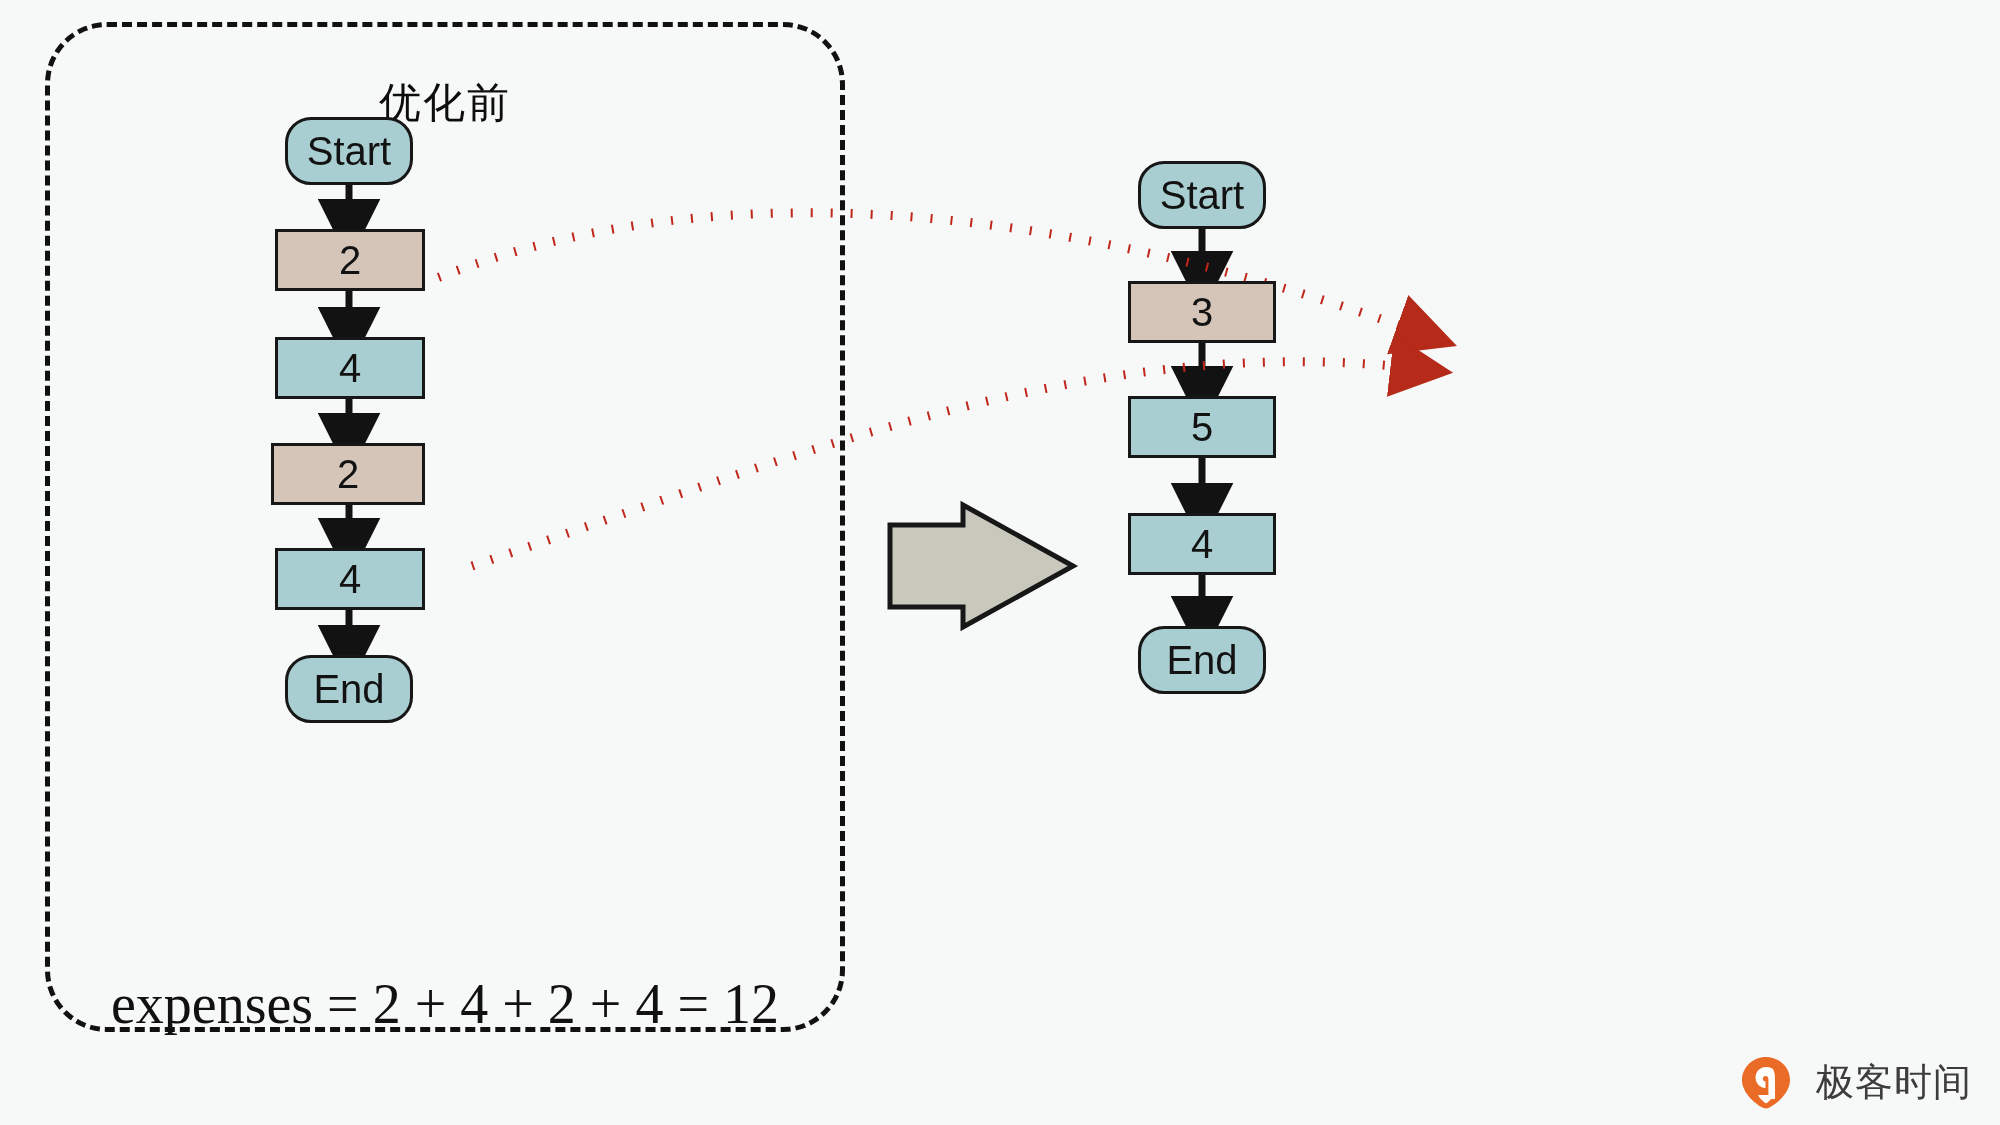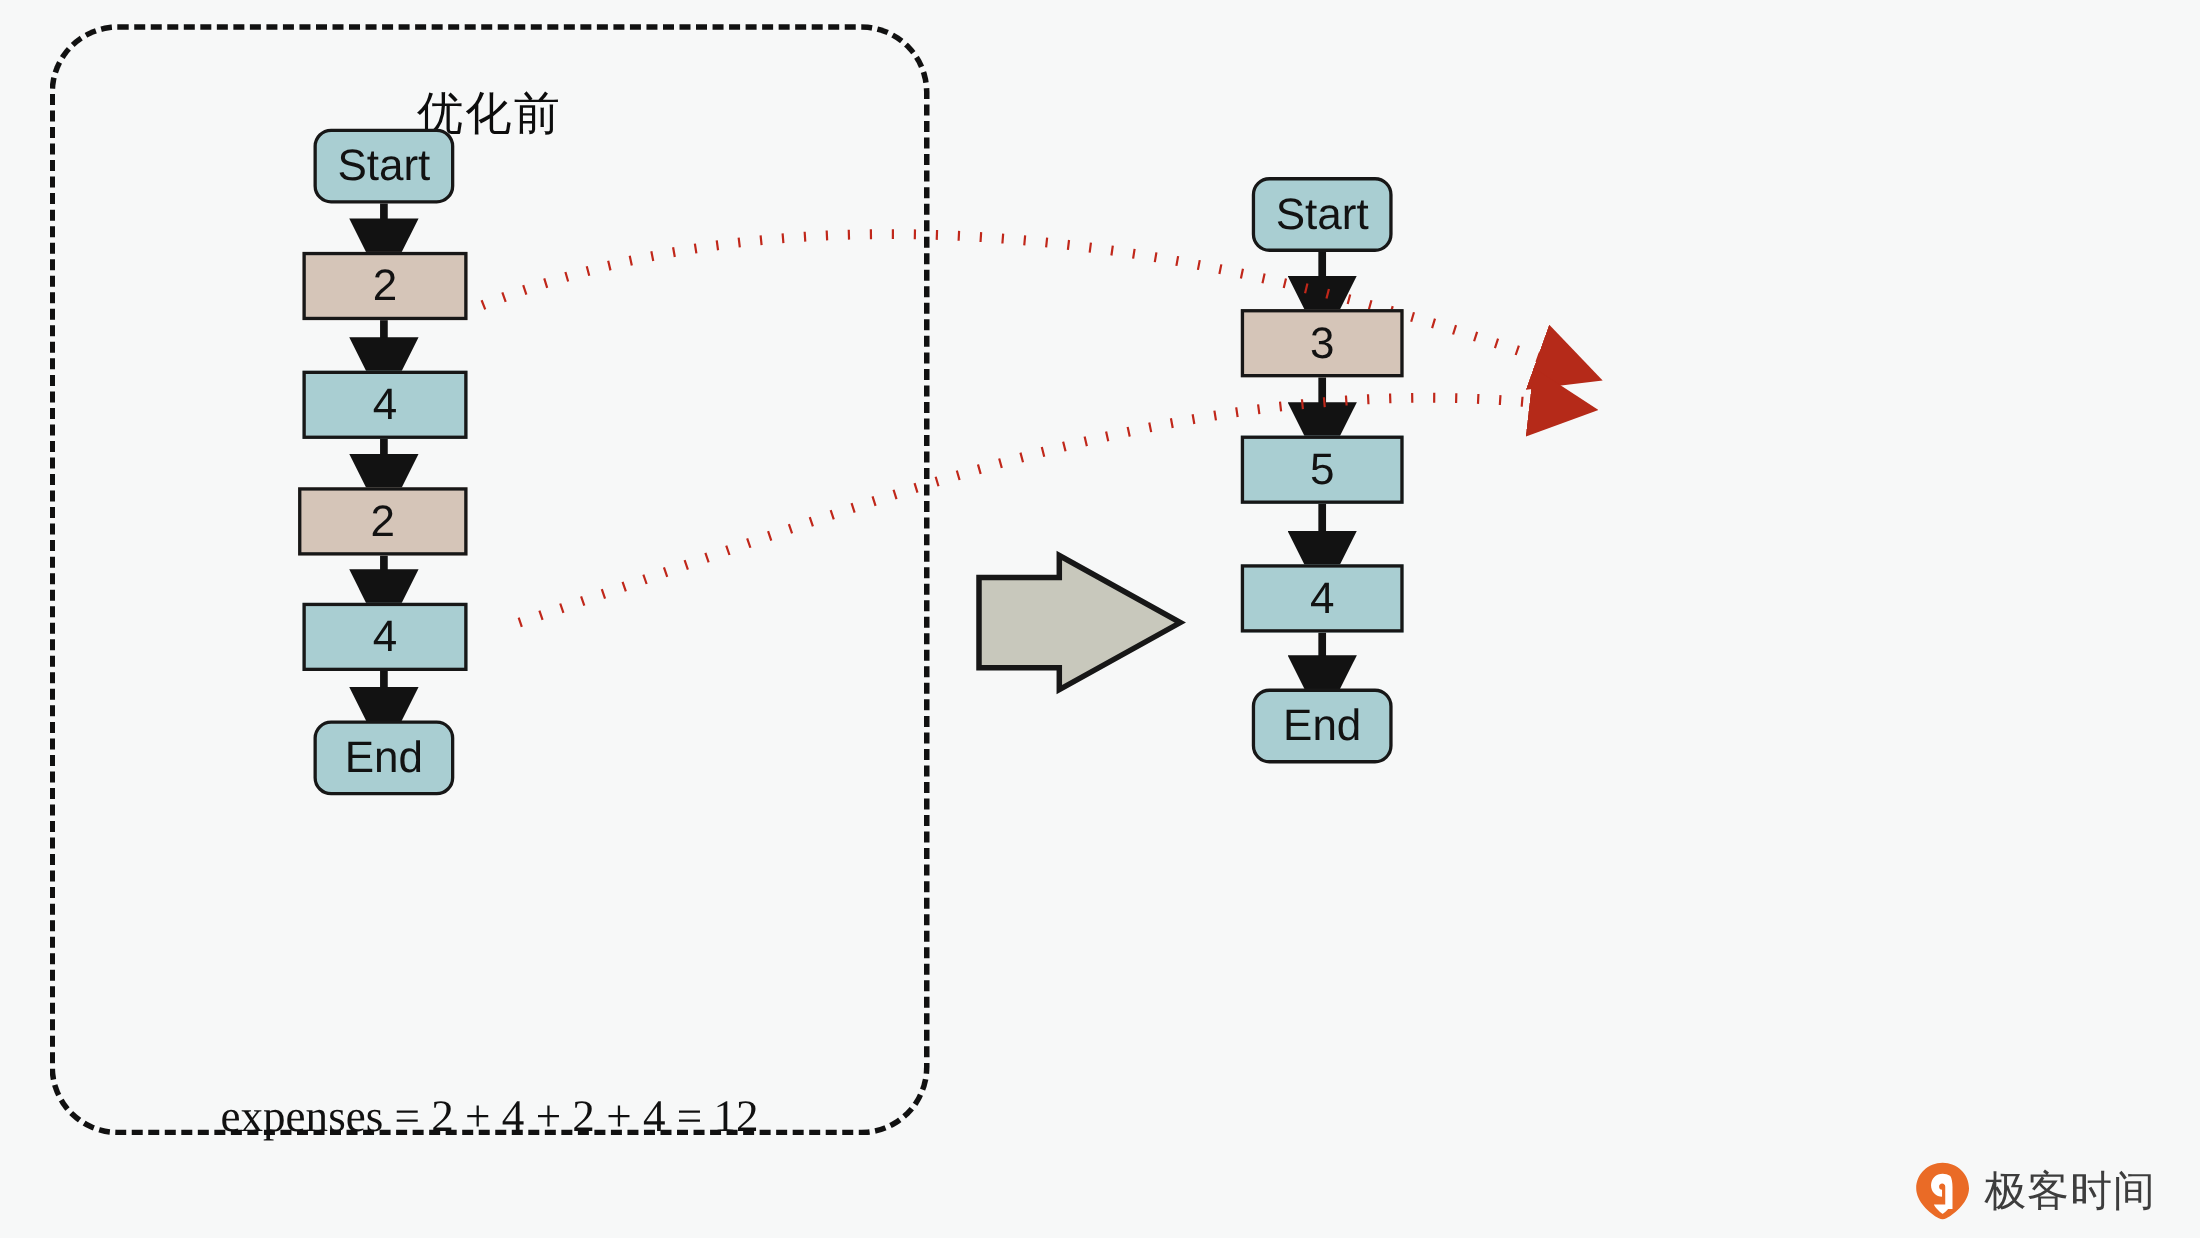--- a/index.html
+++ b/index.html
@@ -33,41 +33,40 @@
     font-family:"DejaVu Sans","Liberation Sans",sans-serif;
     letter-spacing:2px;
   }
   #title-before{left:0;top:48px;}
   #title-after{left:0;top:48px;}
 
   .panel-expenses{
     position:absolute;
     width:100%;
     text-align:center;
-    font-size:41px;
+    font-size:56px;
     color:#111;
     font-family:"Liberation Serif","DejaVu Serif",serif;
-    margin-top:18px;
   }
   #expenses-before{left:0;top:945px;}
   #expenses-after{left:0;top:945px;}
 
   
   .node{
     position:absolute;
     box-sizing:border-box;
     border:3px solid #171717;
     display:flex;
     align-items:center;
     justify-content:center;
     font-size:40px;
     color:#121212;
     font-family:"Liberation Sans",sans-serif;
   }
-  .node.terminal{border-radius:16px;background:#a9ced2;}
+  .node.terminal{border-radius:26px;background:#a9ced2;}
   .node.teal{background:#a9ced2;}
   .node.beige{background:#d5c5b8;}
 
   
   #n-l-start{left:285px;top:117px;width:128px;height:68px;}
   #n-l-2a   {left:275px;top:229px;width:150px;height:62px;}
   #n-l-4a   {left:275px;top:337px;width:150px;height:62px;}
   #n-l-2b   {left:271px;top:443px;width:154px;height:62px;}
   #n-l-4b   {left:275px;top:548px;width:150px;height:62px;}
   #n-l-end  {left:285px;top:655px;width:128px;height:68px;}
@@ -76,21 +75,21 @@
   #n-r-start{left:1138px;top:161px;width:128px;height:68px;}
   #n-r-3    {left:1128px;top:281px;width:148px;height:62px;}
   #n-r-5    {left:1128px;top:396px;width:148px;height:62px;}
   #n-r-4    {left:1128px;top:513px;width:148px;height:62px;}
   #n-r-end  {left:1138px;top:626px;width:128px;height:68px;}
 
   
   #watermark{
     position:absolute;
     left:1740px;top:1055px;
-    display:flex;align-items:center;gap:12px;
+    display:flex;align-items:center;gap:24px;
   }
   #watermark .wm-text{
     font-size:38px;
     color:#3d3d3d;
     font-family:"DejaVu Sans","Liberation Sans",sans-serif;
     letter-spacing:1px;
   }
 </style>
 </head>
 <body>

